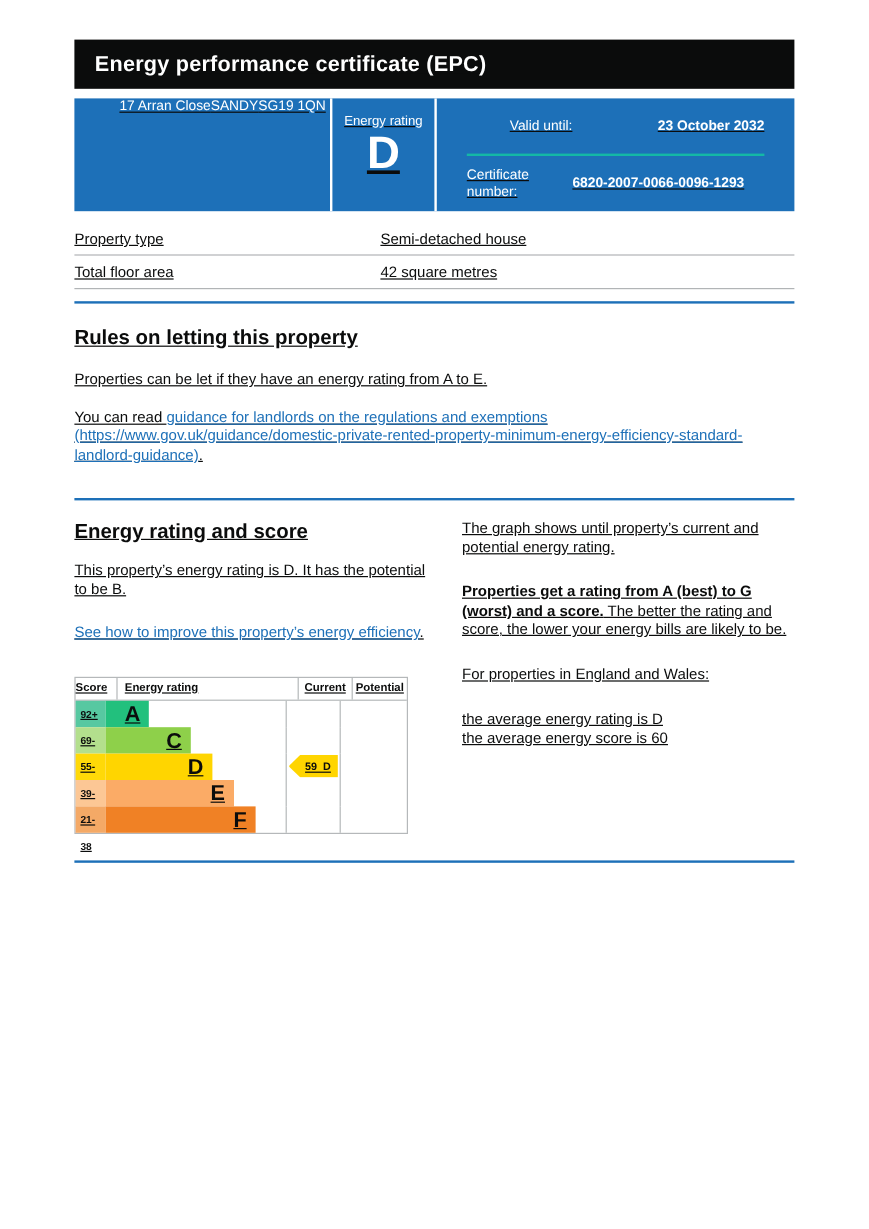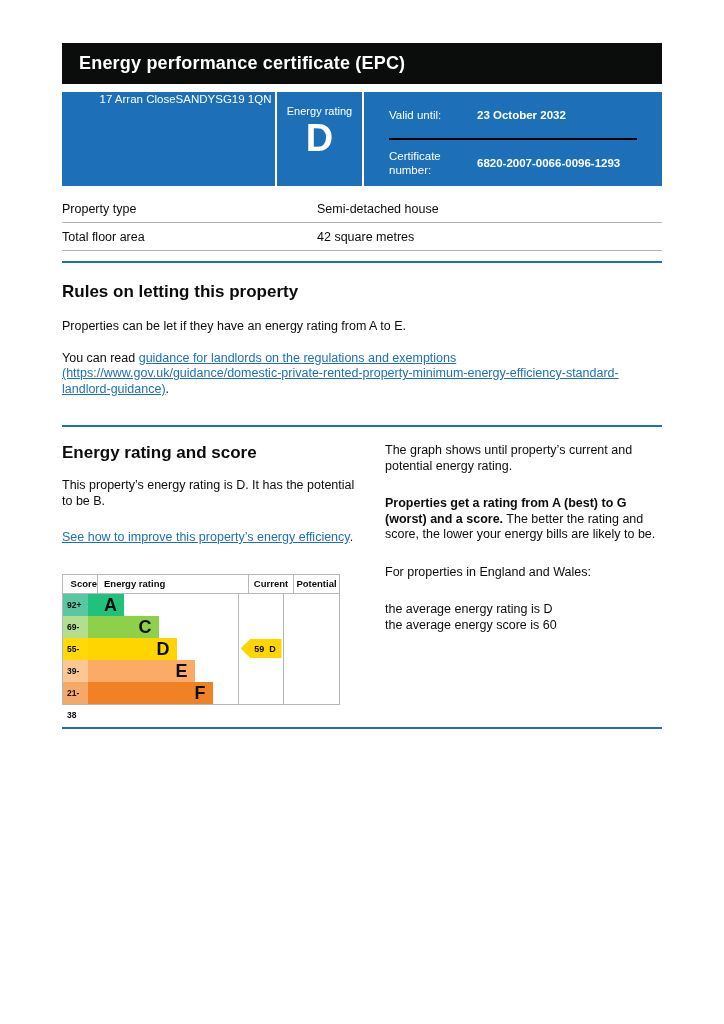--- a/index.html
+++ b/index.html
@@ -3,21 +3,21 @@
 <meta charset="utf-8">
 <style>
   * { box-sizing: border-box; margin: 0; padding: 0; }
   html, body { background: #ffffff; }
   body {
     width: 724px; height: 1024px;
     font-family: "Liberation Sans", sans-serif;
     color: #0b0c0c;
     overflow: hidden;
   }
-  .page { width: 600px; margin: 0 auto; padding-top: 43px; }
+  .page { width: 600px; margin: 0 auto; padding-top: 33px; text-decoration: underline; }
 
   
   .title-bar {
     background: #0b0c0c; color: #ffffff;
     height: 41px; display: flex; align-items: center;
     padding-left: 17px; margin-bottom: 8px;
   }
   .title-bar h1 { font-size: 18px; font-weight: bold; letter-spacing: .2px; }
 
   
@@ -31,21 +31,21 @@
     font-size: 11.5px; line-height: 15px;
   }
   .v-divider { width: 2px; background: #ffffff; }
   .summary-rating {
     width: 85px; text-align: center; padding-top: 13px;
   }
   .summary-rating .label { font-size: 11px; display: block; }
   .summary-rating .letter { font-size: 38px; font-weight: bold; line-height: 42px; display: block; }
   .summary-details { flex: 1; display: flex; flex-direction: column; padding: 0 25px; }
   .details-row { flex: 1; display: flex; align-items: center; font-size: 11.5px; line-height: 14px; }
-  .details-row.first { border-bottom: 2px solid #000000; }
+  .details-row.first { border-bottom: 2px solid #14b8a6; text-align: right; }
   .details-label { width: 88px; flex-shrink: 0; }
   .details-value { font-weight: bold; flex: 1; }
 
   
   .facts-row {
     display: flex; font-size: 12.5px;
     padding: 7px 0 6px 0; border-bottom: 1px solid #b1b4b6;
   }
   .facts-label { width: 255px; flex-shrink: 0; }
 
@@ -69,21 +69,21 @@
   .col-right { width: 277px; margin-left: 23px; }
   .col-left .intro { margin-top: 15px; }
   .col-left .improve { margin-top: 21px; }
   .col-right p { margin-bottom: 22px; }
   .col-right .tight { margin-bottom: 0; }
 
   
   .epc-chart { width: 278px; margin-top: 28px; border: 1px solid #b5b8ba; background: #fff; }
   .epc-header { display: flex; height: 19px; border-bottom: 1px solid #b5b8ba; }
   .epc-header > div { font-size: 9.5px; font-weight: bold; line-height: 18px; }
-  .h-score { width: 35px; text-align: right; border-right: 1px solid #b5b8ba; }
+  .h-score { width: 35px; text-align: left; border-right: 1px solid #b5b8ba; }
   .h-rating { width: 150px; padding-left: 6px; }
   .h-current { width: 45px; text-align: center; border-left: 1px solid #b5b8ba; }
   .h-potential { width: 46px; text-align: center; border-left: 1px solid #b5b8ba; }
   .epc-row { display: flex; height: 22px; }
   .epc-score {
     width: 25px; font-size: 8.5px; font-weight: bold;
     line-height: 22px; padding-left: 4px;
   }
   .epc-rating { width: 150px; }
   .epc-bar { height: 22px; display: flex; align-items: center; justify-content: flex-end; }

